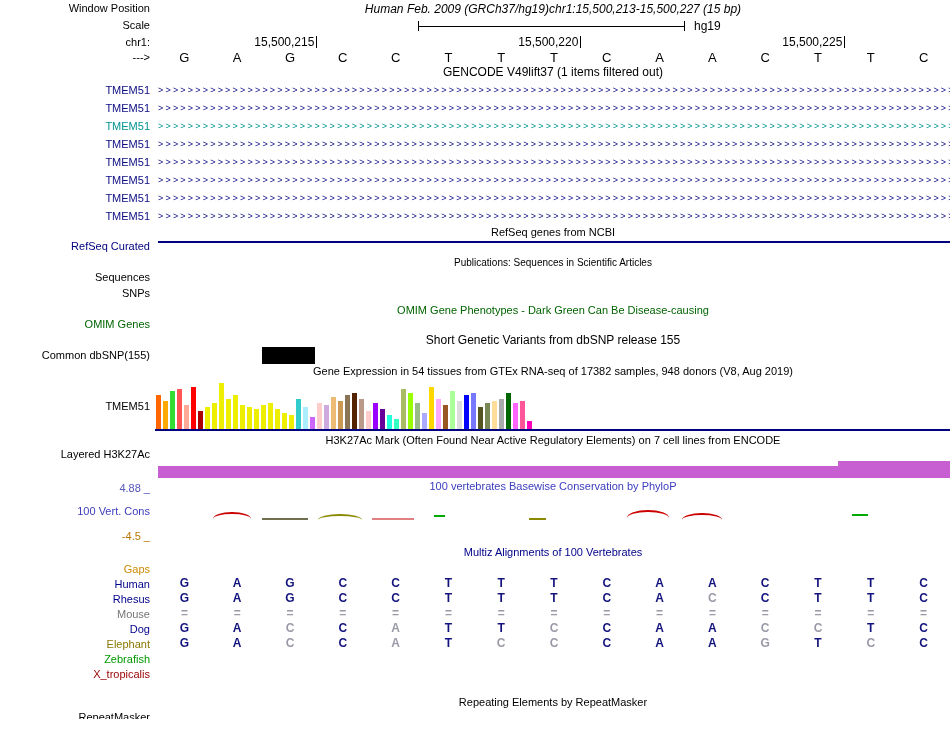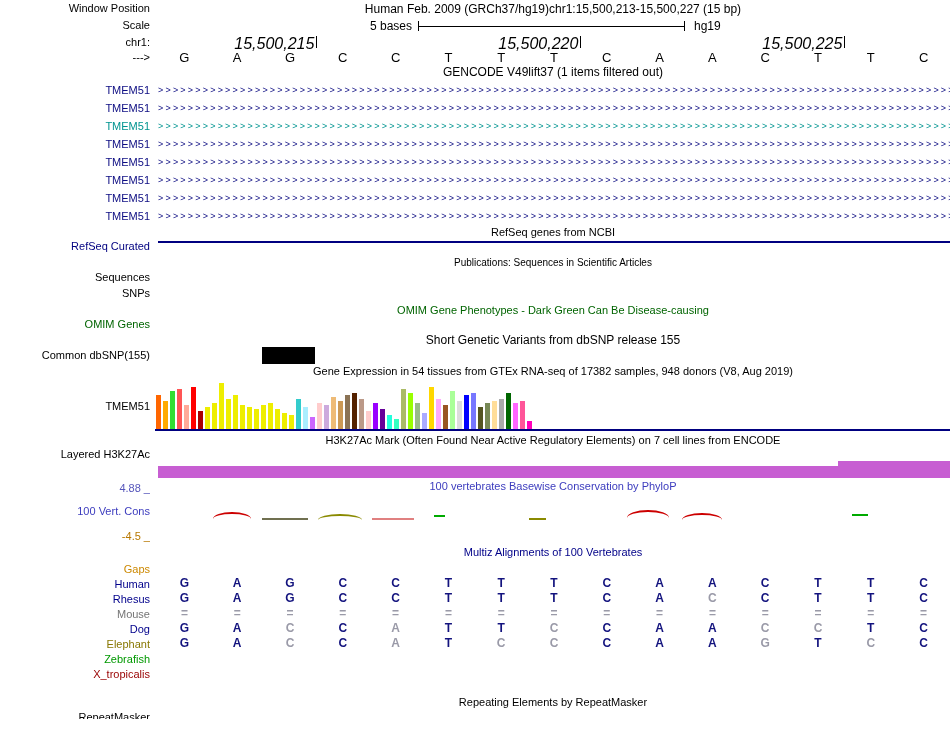--- a/index.html
+++ b/index.html
@@ -12,29 +12,29 @@
   .ctitle { position:absolute; left:158px; width:790px; text-align:center; font-size:11px;
             line-height:13px; }
   .grid15 { position:absolute; left:158px; width:792px; display:grid;
             grid-template-columns:repeat(15,1fr); }
   .grid15 span { text-align:center; }
   .vtick { position:absolute; width:1px; height:10px; background:#000; }
 
   
   #lbl-window { top:2px; }
   #hdr-line1 { position:absolute; left:158px; top:2px; width:790px; display:flex;
-               justify-content:center; font-size:12px; }
+               justify-content:center; font-size:12px;font-style:italic; }
   #lbl-scale { top:19px; }
   #scale-value { position:absolute; left:158px; top:19px; width:254px; text-align:right; font-size:12px; }
   #scale-line { position:absolute; left:418px; top:26px; width:267px; height:1px; background:#000; }
   #scale-tick-l { left:418px; top:21px; }
   #scale-tick-r { left:684px; top:21px; }
   #scale-genome { position:absolute; left:694px; top:19px; font-size:12px; }
   #lbl-chrom { top:36px; }
-  #ruler { position:absolute; left:0; top:35px; width:950px; height:14px; font-size:16px;font-style:italic; }
+  #ruler { position:absolute; left:0; top:35px; width:950px; height:14px; font-size:12px; }
   .ruler-num { position:absolute; top:0; width:84px; text-align:right; }
   .ruler-tick { position:absolute; top:1px; width:1px; height:12px; background:#000; }
   #lbl-strand { top:51px; }
   #base-row { top:50px; font-size:13px; height:15px; line-height:15px; }
 
   
   #gencode-title { top:66px; font-size:12px; }
   #gencode-rows { position:absolute; left:0; top:81px; width:950px; }
   .gencode-row { display:flex; height:18px; align-items:center; }
   .row-label { width:150px; text-align:right; font-size:11px; white-space:nowrap; }
@@ -94,21 +94,20 @@
 
 <div id="page">
 
   <div class="gutter" id="lbl-window">Window Position</div>
   <div id="hdr-line1">
     <span>Human Feb. 2009 (GRCh37/hg19)</span>
     <span>chr1:15,500,213-15,500,227 (15 bp)</span>
   </div>
 
   <div class="gutter" id="lbl-scale">Scale</div>
-  <div id="scale-value">5 bases</div>
   <div id="scale-line"></div>
   <div class="vtick" id="scale-tick-l"></div>
   <div class="vtick" id="scale-tick-r"></div>
   <div id="scale-genome">hg19</div>
 
   <div class="gutter" id="lbl-chrom">chr1:</div>
   <div id="ruler">
       <span class="ruler-num" style="left: 230.4px;">15,500,215</span>
       <span class="ruler-tick" style="left: 316.4px;"></span>
       <span class="ruler-num" style="left: 494.4px;">15,500,220</span>

